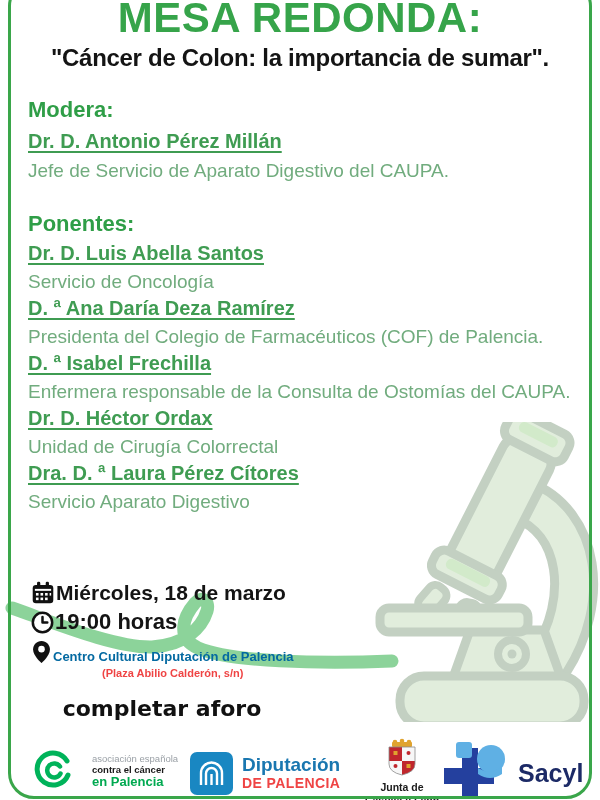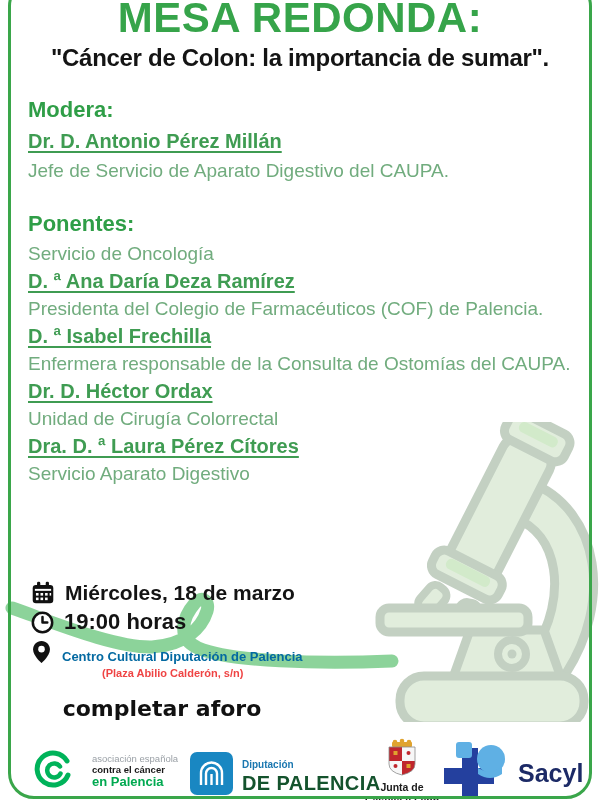--- a/index.html
+++ b/index.html
@@ -31,21 +31,21 @@
   .sec h3 { margin:0; font-size:22px; font-weight:800; color:#2f9e47; line-height:32px; }
   .pname {
     font-size:20px; font-weight:700; color:#3f9c52; line-height:27.5px;
     text-decoration:underline; text-decoration-thickness:2px; text-underline-offset:3px;
     white-space:nowrap;
   }
   .prole { font-size:19px; font-weight:400; color:#71ac7e; line-height:27.5px; white-space:nowrap; }
   .sec-modera .pname, .sec-modera .prole { line-height:30px; }
 
   .sec-event { position:absolute; left:30px; top:580px; }
-  .evrow { display:flex; align-items:center; gap:9px; }
+  .evrow { display:flex; align-items:center; }
   .evrow.r1 { margin-bottom:3px; }
   .evrow.r2 { margin-bottom:4px; }
   .ev-date { font-size:21px; font-weight:800; color:#141414; }
   .ev-time { font-size:22px; font-weight:800; color:#141414; }
   .ev-venue { font-size:13px; font-weight:800; color:#0369a1;margin-top:8px; }
   .ev-addr  { font-size:11px; font-weight:800; color:#ef4444; margin:2px 0 0 72px; }
   .evicon { flex:0 0 auto; display:block; }
 
   .admission {
     position:absolute; left:8px; top:690px; width:308px; text-align:center;
@@ -55,22 +55,22 @@
 
   .logo { position:absolute; display:flex; align-items:center; }
   .logo-aecc { left:34px; top:750px; gap:18px; }
   .aecc-text { display:flex; flex-direction:column; line-height:11.5px; }
   .aecc-l1 { font-size:9.5px; color:#9aa0a6; }
   .aecc-l2 { font-size:9.5px; font-weight:700; color:#1a1a1a; }
   .aecc-l3 { font-size:13px; font-weight:700; color:#00a950; }
 
   .logo-dip { left:190px; top:752px; gap:9px; }
   .dip-text { display:flex; flex-direction:column; line-height:18px; }
-  .dip-l1 { font-size:10px; font-weight:700; color:#1a77b0; }
-  .dip-l2 { font-size:20px; font-weight:700; color:#14532d; letter-spacing:0.4px; }
+  .dip-l1 { font-size:19px; font-weight:700; color:#1a77b0; }
+  .dip-l2 { font-size:14px; font-weight:700; color:#ef4444; letter-spacing:0.4px; }
 
   .logo-junta { left:346px; top:738px; width:112px; display:block; text-align:center; }
   .junta-text { line-height:12.5px; margin-top:1px; }
   .junta-l1, .junta-l2 { font-size:10.5px; font-weight:700; color:#1a1a1a; }
 
   .logo-sacyl { left:436px; top:738px; gap:4px; }
   .sacyl-text { font-size:25px; font-weight:800; color:#1c2a66; margin-top:10px; }
 </style>
 </head>
 <body>
@@ -115,20 +115,21 @@
 
     <section class="sec sec-modera">
       <h3>Modera:</h3>
       <div class="pname">Dr. D. Antonio Pérez Millán</div>
       <div class="prole">Jefe de Servicio de Aparato Digestivo del CAUPA.</div>
     </section>
 
     <section class="sec sec-ponentes">
       <h3>Ponentes:</h3>
       <div>
+        <div class="pname">Dr. D. Luis Abella Santos</div>
         <div class="prole">Servicio de Oncología</div>
       </div>
       <div>
         <div class="pname">D. ª Ana Daría Deza Ramírez</div>
         <div class="prole">Presidenta del Colegio de Farmacéuticos (COF) de Palencia.</div>
       </div>
       <div>
         <div class="pname">D. ª Isabel Frechilla</div>
         <div class="prole">Enfermera responsable de la Consulta de Ostomías del CAUPA.</div>
       </div>

